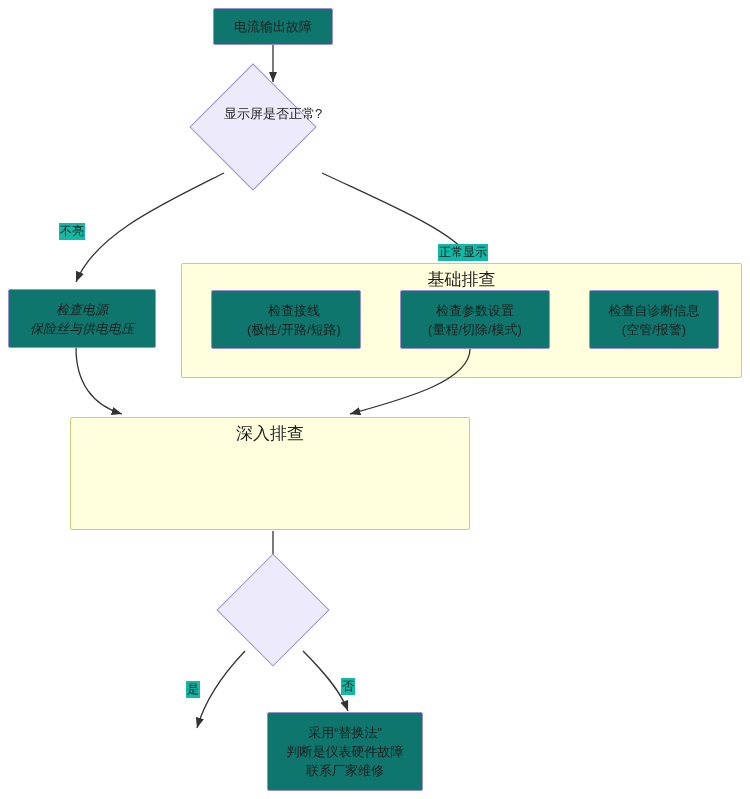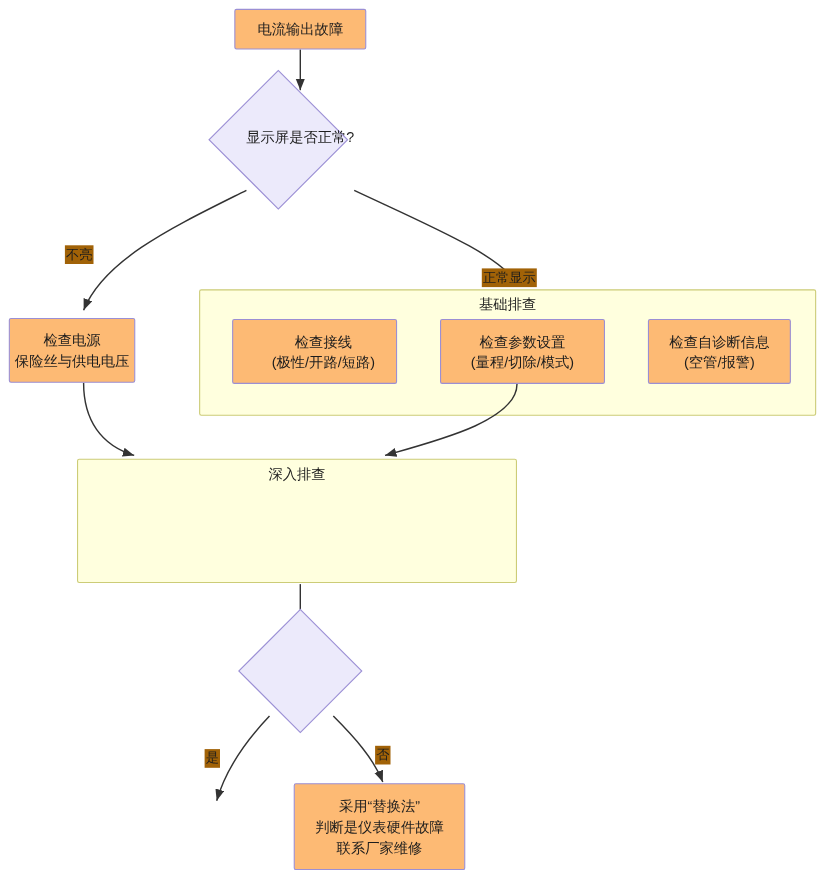--- a/index.html
+++ b/index.html
@@ -9,21 +9,21 @@
     font-family:"Liberation Sans","DejaVu Sans",sans-serif;
     overflow:hidden;
   }
   #canvas{position:relative;width:750px;height:799px;}
 
   svg#edges{position:absolute;left:0;top:0;width:750px;height:799px;pointer-events:none;}
 
   .node{
     position:absolute;
     box-sizing:border-box;
-    background:#fdba74;
+    background:#0f766e;
     border:1px solid #9B8FD4;
     border-radius:2px;
     display:flex;
     flex-direction:column;
     align-items:center;
     justify-content:center;
     color:#1d1d1d;
     font-size:13px;
     line-height:19px;
     text-align:center;
@@ -48,32 +48,32 @@
     position:absolute;
     box-sizing:border-box;
     background:#FFFFDE;
     border:1px solid #CCCC77;
     border-radius:2px;
   }
   .cluster-title{
     position:absolute;
     width:100%;
     text-align:center;
-    font-size:13px;
+    font-size:17px;
     color:#1d1d1d;
     top:4px;
     left:0;
     white-space:nowrap;
   }
 
   .edge-label{
     position:absolute;
     font-size:12px;
     color:#1d1d1d;
-    background:#a16207;
+    background:#14b8a6;
     padding:0 1px;
     white-space:nowrap;
   }
 </style>
 </head>
 <body>
 
 <div id="canvas">
 
   <div class="cluster" style="left:181px;top:263px;width:561px;height:115px;">
@@ -108,23 +108,23 @@
 
       <path d="M303,651 C322,670 340,690 348,711"></path>
     </g>
   </svg>
 
   <div class="node" style="left:213px;top:8px;width:120px;height:37px;">
     <span class="ln">电流输出故障</span>
   </div>
 
   <div class="diamond" style="left:208px;top:82px;width:90px;height:90px;"></div>
-  <div class="diamond-label" style="left:188px;top:115px;width:170px;height:20px;">显示屏是否正常?</div>
+  <div class="diamond-label" style="left:188px;top:104px;width:170px;height:20px;">显示屏是否正常?</div>
 
-  <div class="node" style="left:8px;top:289px;width:115px;height:59px;">
+  <div class="node" style="left:8px;top:289px;width:148px;height:59px;font-style:italic;">
     <span class="ln">检查电源</span>
     <span class="ln">保险丝与供电电压</span>
   </div>
 
   <div class="node" style="left:211px;top:290px;width:150px;height:59px;padding-left:16px;">
     <span class="ln">检查接线</span>
     <span class="ln">(极性/开路/短路)</span>
   </div>
 
   <div class="node" style="left:589px;top:290px;width:130px;height:59px;">

